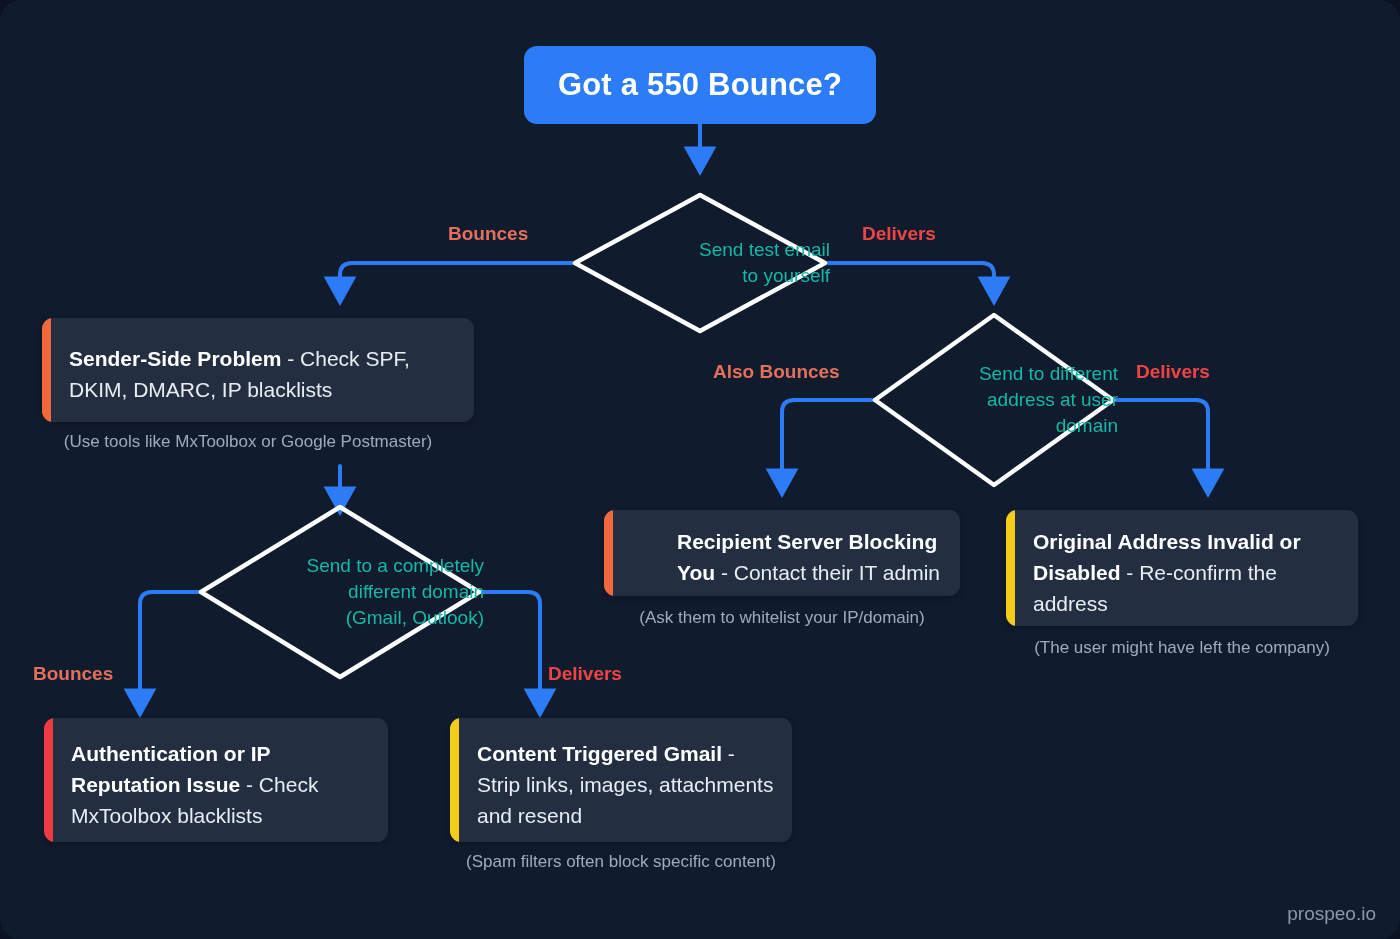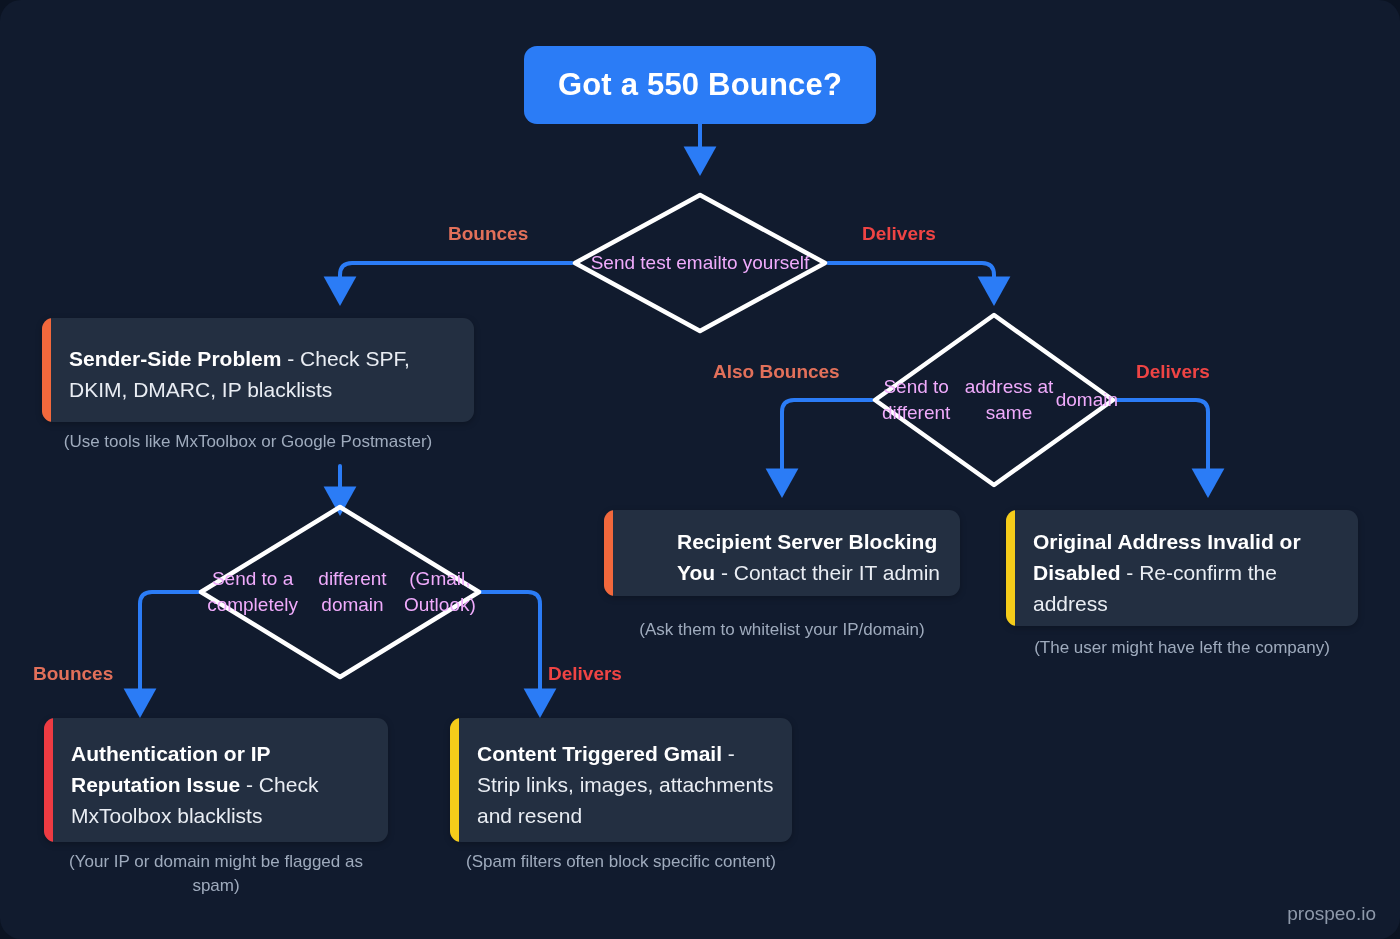--- a/index.html
+++ b/index.html
@@ -60,23 +60,24 @@
     top: 0;
     overflow: visible;
   }
   .diamond .dlabel {
     position: absolute;
     left: 0;
     top: 0;
     width: 100%;
     height: 100%;
     display: flex;
-    align-items: center;
+    flex-direction: column;
+    align-items: flex-end;
     justify-content: center;
-    color: #f0abfc;
+    color: #14b8a6;
     font-size: 19px;
     line-height: 26px;
     text-align: center;
   }
 
   
   .card {
     position: absolute;
     background: #232f41;
     border-radius: 11px;
@@ -175,21 +176,21 @@
   </div>
   <div class="elabel bounce" style="left:448px; top:223px;">Bounces</div>
   <div class="elabel deliver" style="left:862px; top:223px;">Delivers</div>
 
   <div class="diamond" style="left:870px; top:310px; width:248px; height:180px;">
     <svg width="248" height="180" viewBox="0 0 248 180">
       <path d="M124,5 L243,90 L124,175 L5,90 Z" fill="none" stroke="#ffffff" stroke-width="4.5" stroke-linejoin="round"></path>
     </svg>
     <div class="dlabel">
       <span>Send to different</span>
-      <span>address at same</span>
+      <span>address at user</span>
       <span>domain</span>
     </div>
   </div>
   <div class="elabel bounce" style="left:713px; top:361px;">Also Bounces</div>
   <div class="elabel deliver" style="left:1136px; top:361px;">Delivers</div>
 
   <div class="diamond" style="left:196px; top:502px; width:288px; height:180px;">
     <svg width="288" height="180" viewBox="0 0 288 180">
       <path d="M144,5 L283,90 L144,175 L5,90 Z" fill="none" stroke="#ffffff" stroke-width="4.5" stroke-linejoin="round"></path>
     </svg>
@@ -213,41 +214,40 @@
   <div class="note" style="left:32px; top:430px; width:432px;">(Use tools like MxToolbox or Google Postmaster)</div>
 
   <div class="card" style="left:604px; top:510px; width:356px; height:86px;gap:46px;">
     <div class="accent" style="background:#f2683c"></div>
     <div class="ctext">
       <div>
         <b>Recipient Server Blocking You</b><span> - Contact their IT admin</span>
       </div>
     </div>
   </div>
-  <div class="note" style="left:604px; top:606px; width:356px;margin-top:12px;">(Ask them to whitelist your IP/domain)</div>
+  <div class="note" style="left:604px; top:606px; width:356px;">(Ask them to whitelist your IP/domain)</div>
 
   <div class="card" style="left:1006px; top:510px; width:352px; height:116px;">
     <div class="accent" style="background:#f5cc1a"></div>
     <div class="ctext">
       <div>
         <b>Original Address Invalid or Disabled</b><span> - Re-confirm the address</span>
       </div>
     </div>
   </div>
   <div class="note" style="left:1006px; top:636px; width:352px;">(The user might have left the company)</div>
 
   <div class="card" style="left:44px; top:718px; width:344px; height:124px;">
     <div class="accent" style="background:#ee3b42"></div>
     <div class="ctext">
       <div>
         <b>Authentication or IP Reputation Issue</b><span> - Check MxToolbox blacklists</span>
       </div>
     </div>
   </div>
-  <div class="note" style="left:44px; top:850px; width:344px;">(Your IP or domain might be flagged as spam)</div>
 
   <div class="card" style="left:450px; top:718px; width:342px; height:124px;">
     <div class="accent" style="background:#f5cc1a"></div>
     <div class="ctext">
       <div>
         <b>Content Triggered Gmail</b><span> - Strip links, images, attachments and resend</span>
       </div>
     </div>
   </div>
   <div class="note" style="left:440px; top:850px; width:362px;">(Spam filters often block specific content)</div>

